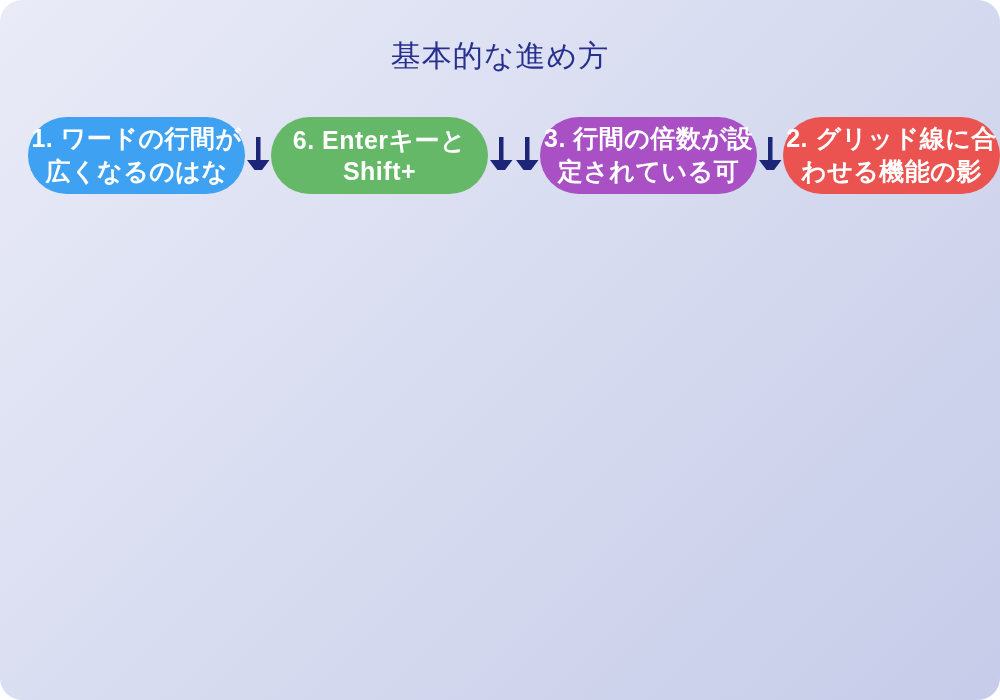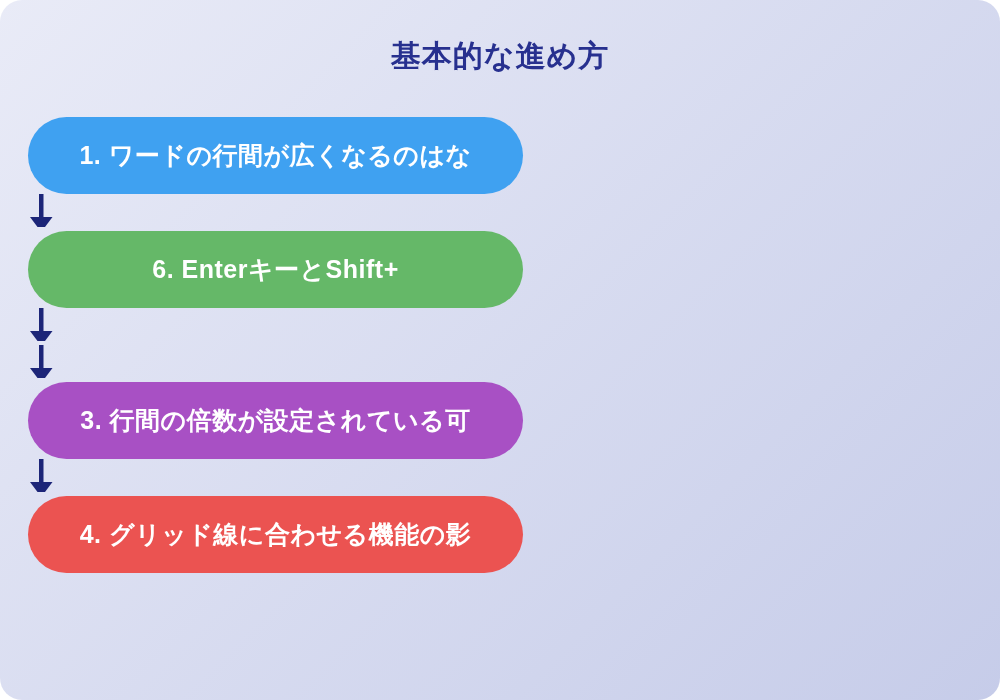--- a/index.html
+++ b/index.html
@@ -16,29 +16,29 @@
     background: linear-gradient(135deg, var(--bg-start, #e9ebf7) 0%, var(--bg-end, #c6cce9) 100%);
     overflow: hidden;
     box-sizing: border-box;
   }
   .title {
     margin: 0;
     padding-top: 36px;
     text-align: center;
     font-size: 30px;
     line-height: 1.35;
-    font-weight: bold;
+    font-weight: normal;
     color: var(--title, #27308f);
     letter-spacing: 1px;
   }
   .flow {
     margin-top: 40px;
     display: flex;
-    flex-direction: column;
-    align-items: flex-start;
+    flex-direction: row;
+    align-items: center;
     padding-left: 28px;
   }
   .pill {
     width: 495px;
     height: 77px;
     border-radius: 39px;
     display: flex;
     align-items: center;
     justify-content: center;
     color: var(--step-text, #ffffff);
@@ -101,16 +101,16 @@
 
     <div class="pill" style="background: rgb(168, 80, 196);">3. 行間の倍数が設定されている可</div>
 
     <div class="arrow">
       <svg viewBox="0 0 26 37" aria-hidden="true">
         <rect x="11" y="0" width="4.5" height="25"></rect>
         <polygon points="2,23 24.5,23 17,33 9.5,33"></polygon>
       </svg>
     </div>
 
-    <div class="pill" style="background: rgb(235, 83, 81);">4. グリッド線に合わせる機能の影</div>
+    <div class="pill" style="background: rgb(235, 83, 81);">2. グリッド線に合わせる機能の影</div>
 
   </div>
 </div>
 
 </body></html>

